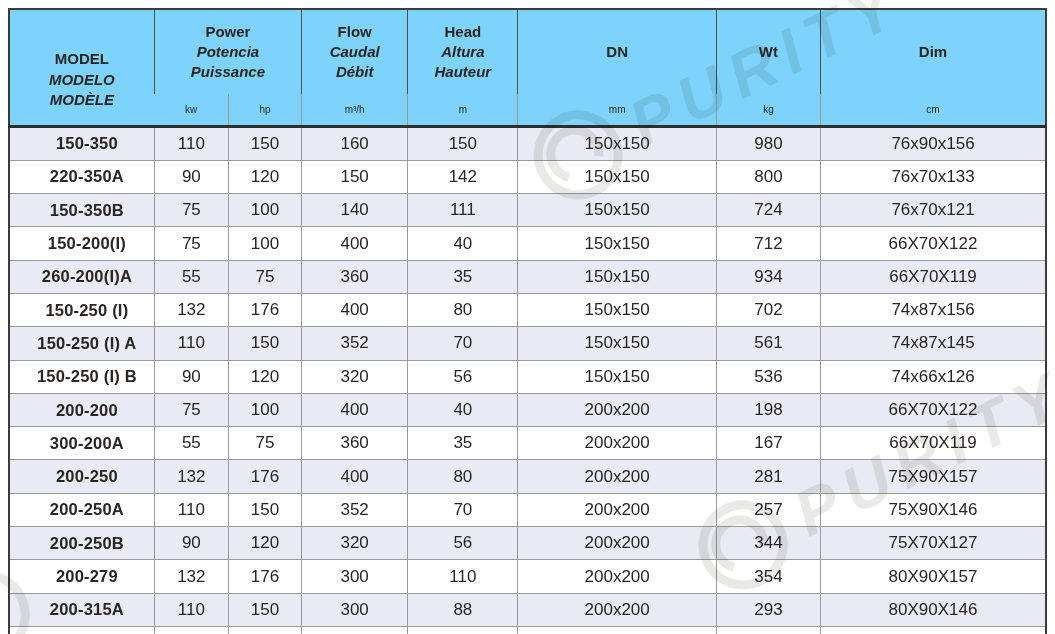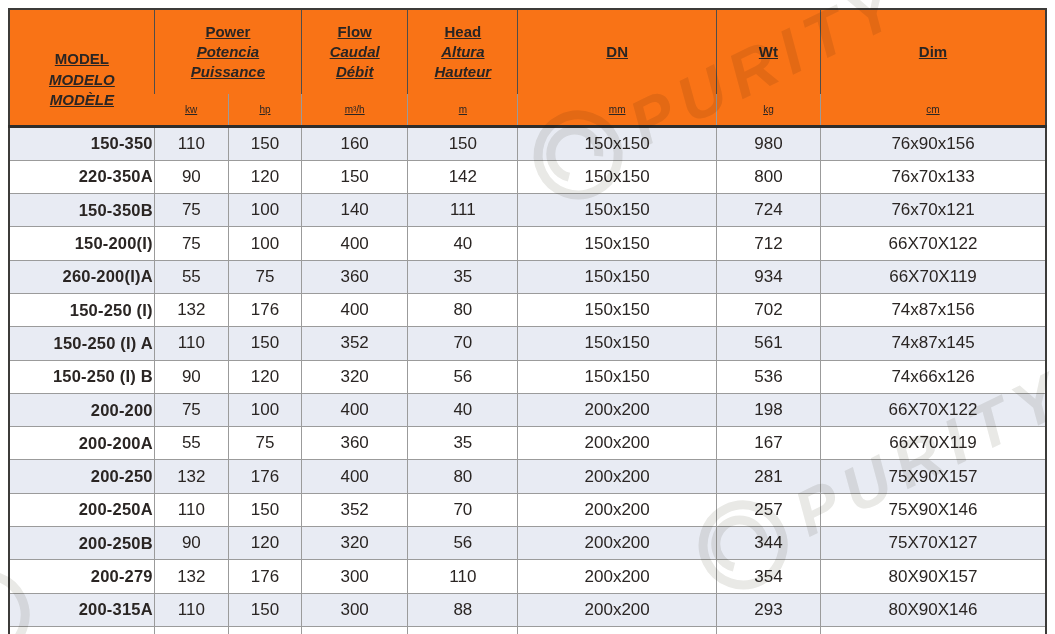--- a/index.html
+++ b/index.html
@@ -28,21 +28,21 @@
   col.c-model { width: 145px; }
   col.c-kw    { width: 74px;  }
   col.c-hp    { width: 73px;  }
   col.c-flow  { width: 106px; }
   col.c-head  { width: 110px; }
   col.c-dn    { width: 198px; }
   col.c-wt    { width: 104px; }
   col.c-dim   { width: 225px; }
 
   thead { border-bottom: 3px solid #2e2d2b; }
-  thead th { font-weight: bold; background: #f97316; text-decoration: underline; }
+  thead th { font-weight: bold; background: #7dd3fc; }
 
   tr.labels { height: 85px; }
   tr.labels th { vertical-align: middle; font-size: 15px; line-height: 1.35; }
   tr.labels th + th { border-left: 1px solid #504d4a; }
   th.model-head {
     vertical-align: top;
     padding-top: 26px;
     font-size: 15.5px;
   }
   .hdr-line { display: block; }
@@ -59,21 +59,21 @@
 
   tbody td {
     border: 1px solid #9b9b9b;
     text-align: center;
     font-size: 17px;
     height: 30.3px;
     color: #2a2523;
   }
   tbody tr.shade td { background: #e8ebf3; }
   tbody td.model {
-    text-align: right;
+    text-align: center;
     padding-left: 11px;
     font-weight: bold;
     font-size: 16.5px;
     letter-spacing: 0.2px;
   }
 
   
   .watermark {
     position: absolute;
     display: flex;
@@ -233,21 +233,21 @@
           <td class="model">200-200</td>
           <td>75</td>
           <td>100</td>
           <td>400</td>
           <td>40</td>
           <td>200x200</td>
           <td>198</td>
           <td>66X70X122</td>
         </tr>
         <tr>
-          <td class="model">200-200A</td>
+          <td class="model">300-200A</td>
           <td>55</td>
           <td>75</td>
           <td>360</td>
           <td>35</td>
           <td>200x200</td>
           <td>167</td>
           <td>66X70X119</td>
         </tr>
         <tr class="shade">
           <td class="model">200-250</td>

